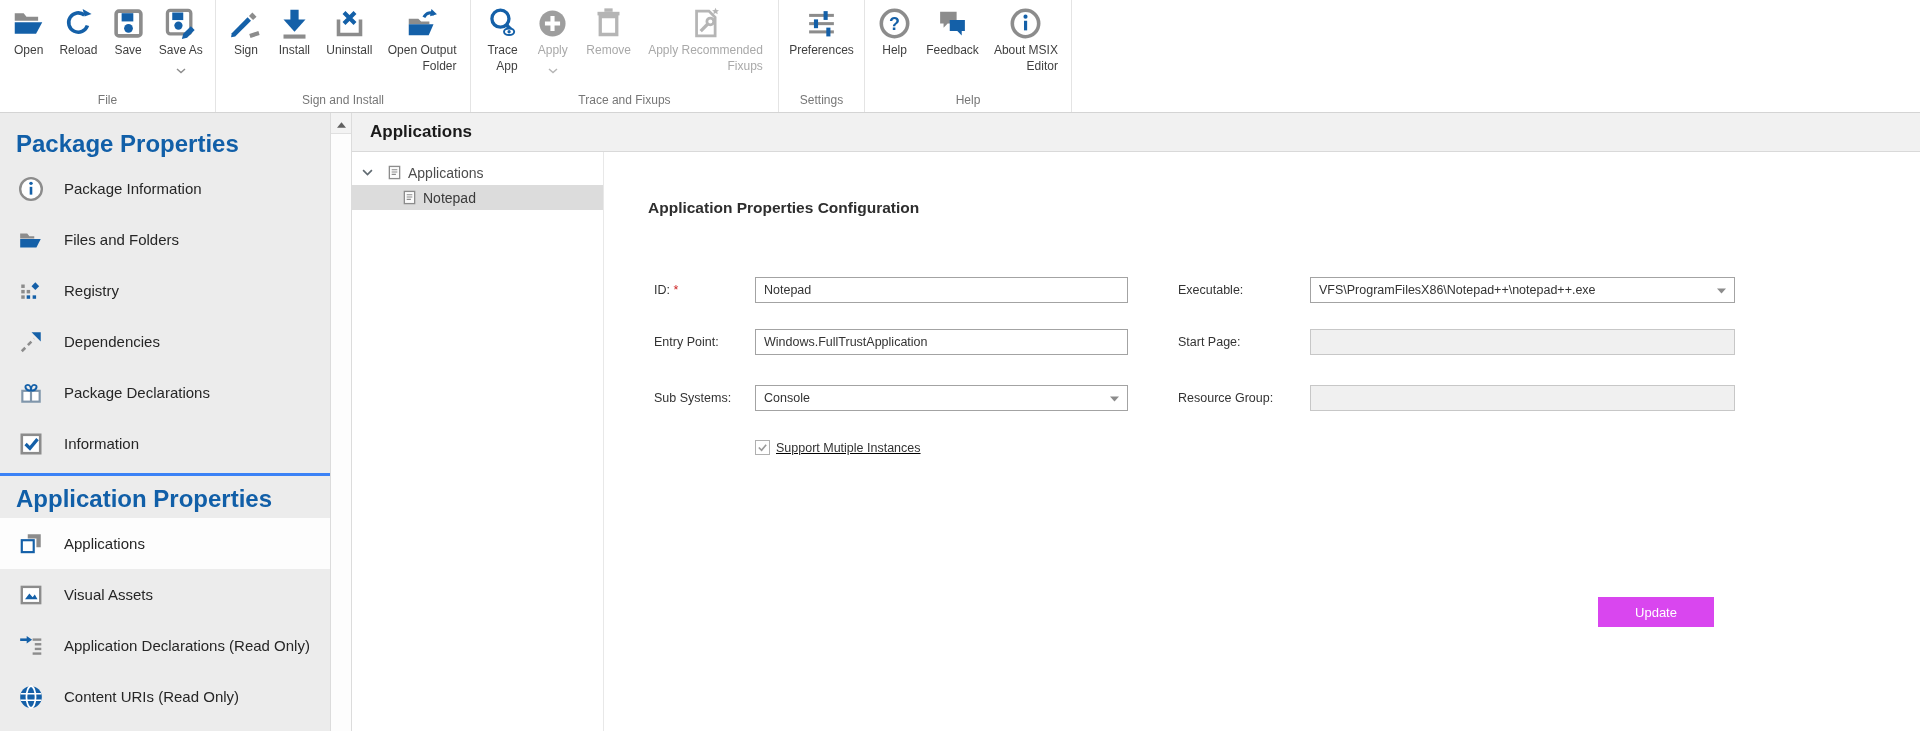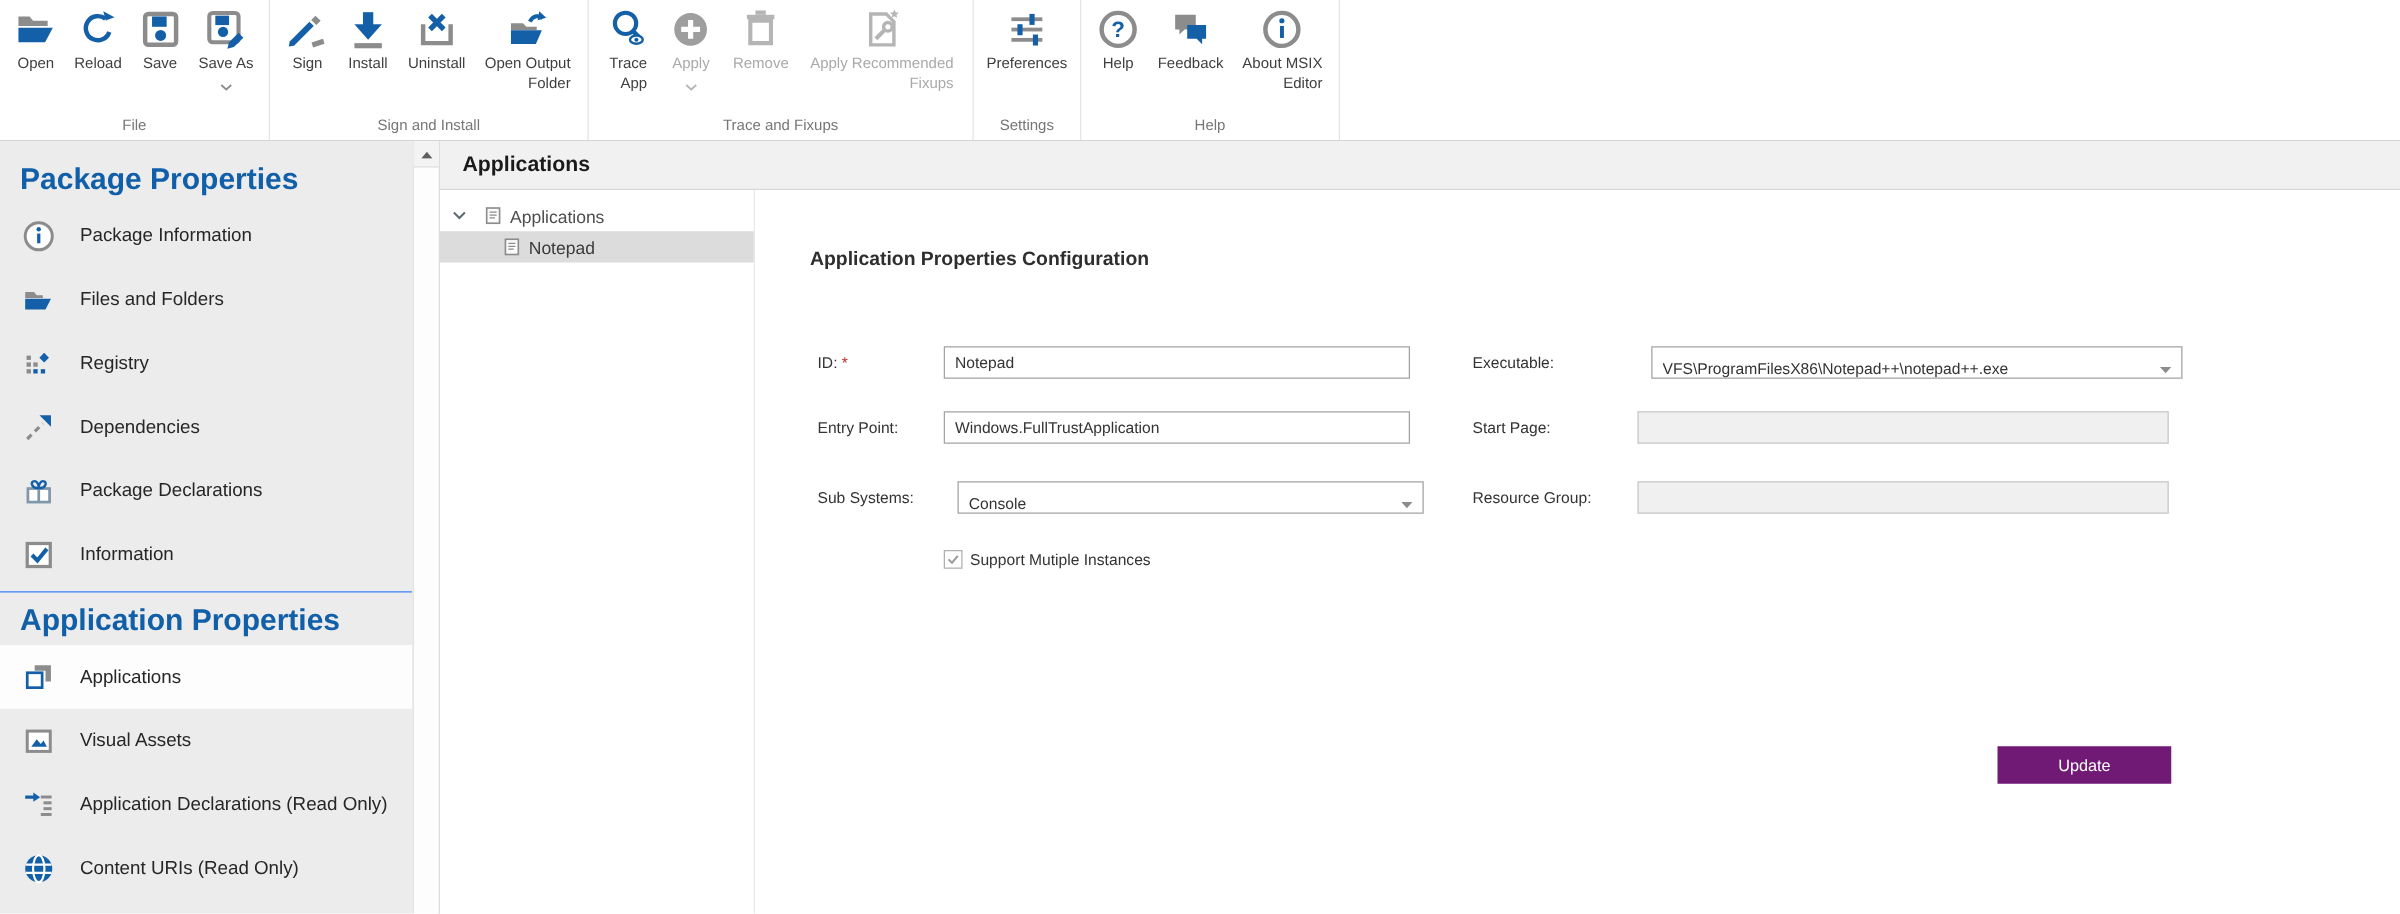--- a/index.html
+++ b/index.html
@@ -20,21 +20,21 @@
   .rgroup-label { text-align:center; font-size:12px; color:#767676; padding-bottom:5px; }
   .rgroup-fill { flex:1; border-right:none; }
 
   
   .app-body { flex:1; display:flex; min-height:0; }
 
   
   .sidebar { width:330px; background:#ececec; flex:none; overflow:hidden; }
   .side-heading { font-size:24px; font-weight:bold; color:#115FA8; padding:0 0 0 16px; height:38px; line-height:38px; }
   .side-sec1 { padding-top:12px; }
-  .side-sec2 { border-top:1px solid #3b82f6; margin-top:4px; padding-top:4px; }
+  .side-sec2 { border-top:3px solid #3b82f6; margin-top:4px; padding-top:4px; }
   .side-item { height:51px; display:flex; align-items:center; padding-left:18px; cursor:default; }
   .side-item.selected { background:#fdfdfd; }
   .sicon { width:26px; height:26px; flex:none; margin-right:20px; }
   .sicon svg { width:26px; height:26px; display:block; }
   .side-label { font-size:15px; color:#262626; }
 
   
   .side-scroll { width:22px; flex:none; background:#fdfdfd; border-left:1px solid #dcdcdc; border-right:1px solid #dcdcdc; display:flex; flex-direction:column; }
   .scroll-up { height:21px; background:#f3f3f3; border-bottom:1px solid #e0e0e0; display:flex; align-items:center; justify-content:center; }
   .scroll-track { flex:1; }
@@ -60,27 +60,27 @@
   .flabel { position:absolute; font-size:12.5px; color:#333; height:26px; line-height:26px; }
   .req { color:#CC2222; }
   .lcol { left:50px; }
   .rcol { left:574px; }
   .r1 { top:125px; } .r2 { top:177px; } .r3 { top:233px; }
   .tinput, .combo { position:absolute; height:26px; border:1px solid #a3a3a3; background:#fff;
                     font-family:"Liberation Sans", sans-serif; font-size:12.5px; color:#333; padding:0 8px; }
   .linput { left:151px; width:373px; }
   .rinput { left:706px; width:425px; }
   .tinput:disabled, .tinput.off { background:#f0f0f0; border-color:#c7c7c7; }
-  .combo { display:flex; align-items:flex-end; justify-content:space-between;margin-left:11px; }
+  .combo { display:flex; align-items:center; justify-content:space-between; }
   .combo .val { overflow:hidden; white-space:nowrap; }
-  .cbx-row { position:absolute; left:151px; top:288px; display:flex; align-items:center; }
+  .cbx-row { position:absolute; left:151px; top:288px; display:flex; align-items:center;text-decoration:underline; }
   .cbx { width:15px; height:15px; border:1px solid #b0b0b0; background:#fff; display:flex; align-items:center; justify-content:center; margin-right:6px; }
   .cbx svg { width:11px; height:11px; }
   .cbx-label { font-size:12.5px; color:#333; }
-  .update-btn { position:absolute; left:994px; top:445px; width:139px; height:30px; background:#701a75; color:#fff;
+  .update-btn { position:absolute; left:994px; top:445px; width:116px; height:30px; background:#d946ef; color:#fff;
                 border:none; font-size:13px; display:flex; align-items:center; justify-content:center; cursor:default; }
 </style>
 </head>
 <body>
 
 <div class="app">
 
   <div class="ribbon">
 
     <div class="rgroup g1">

